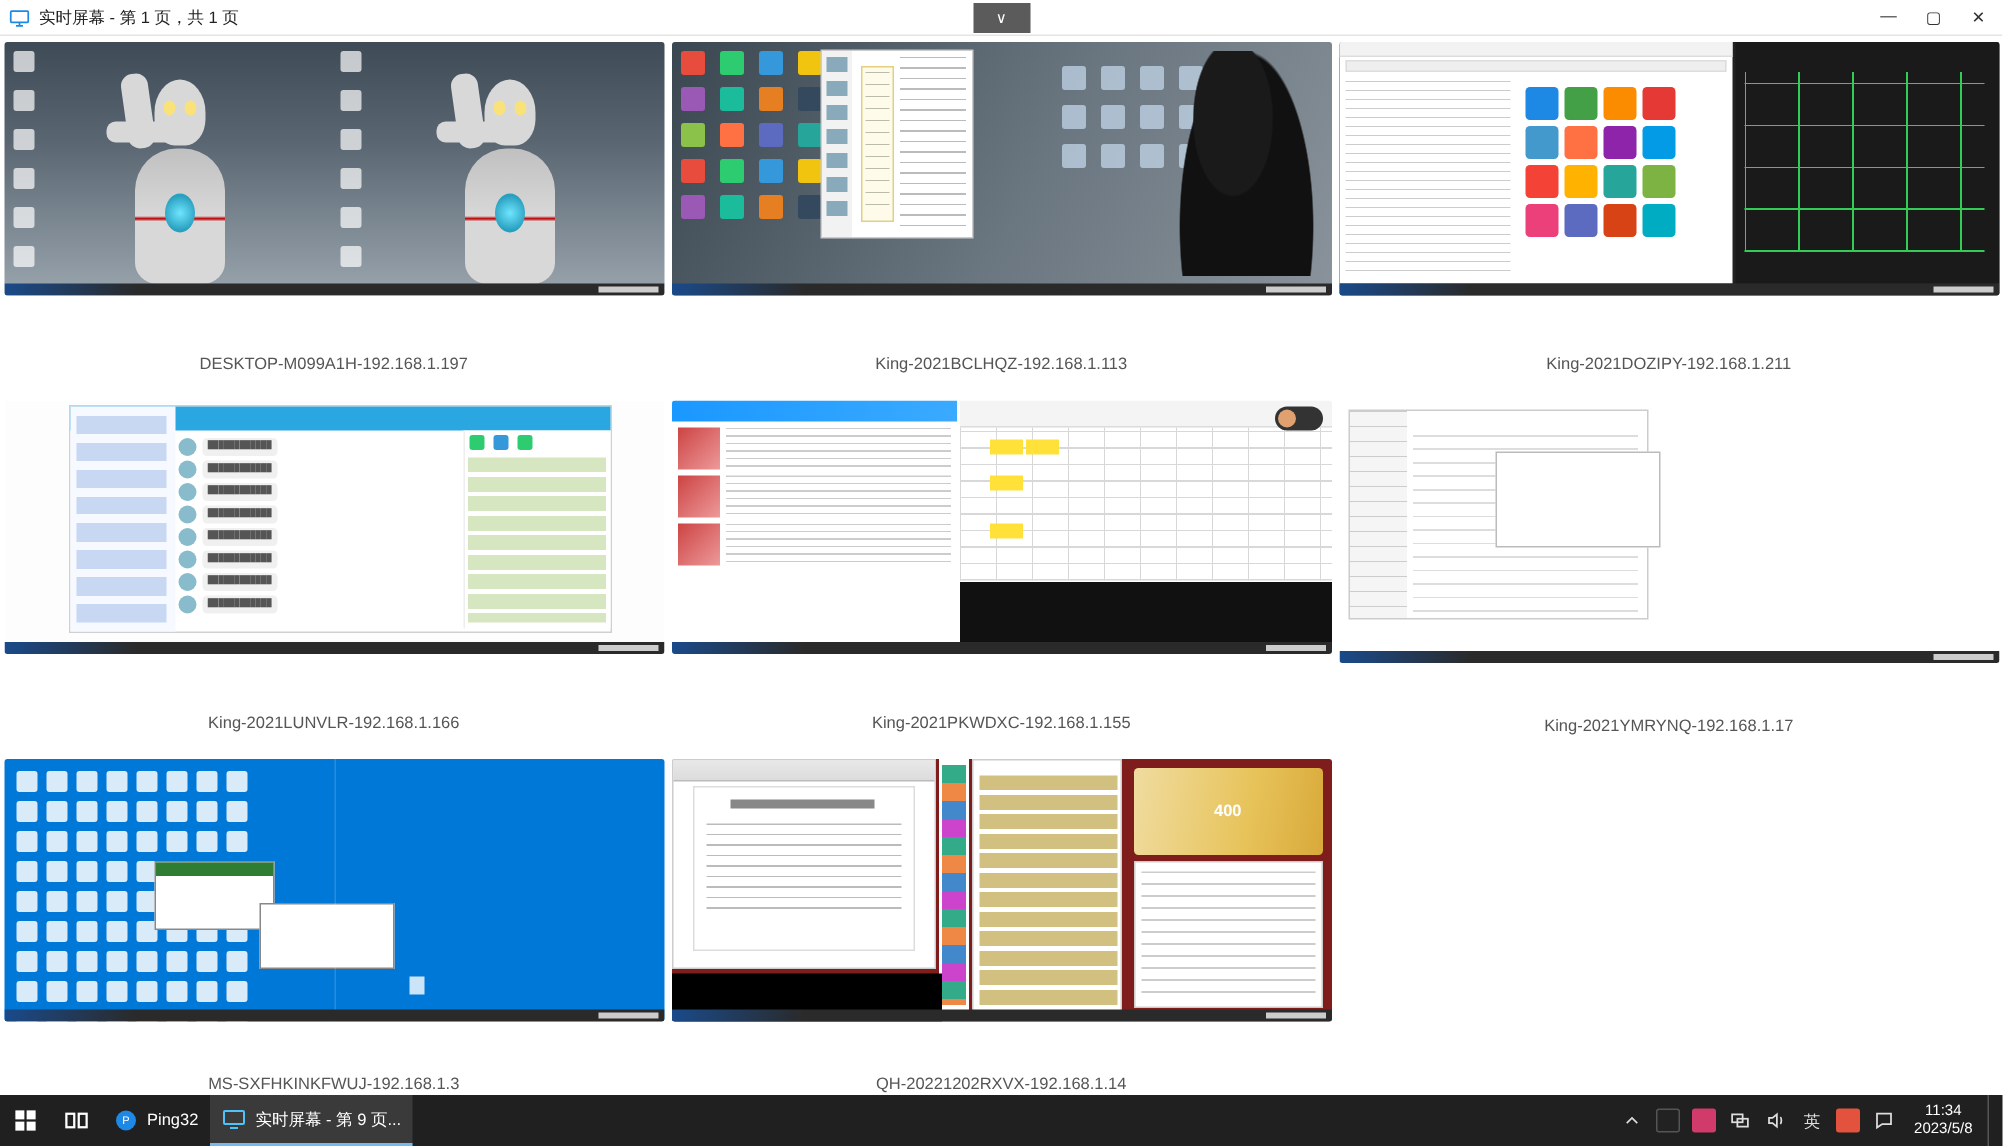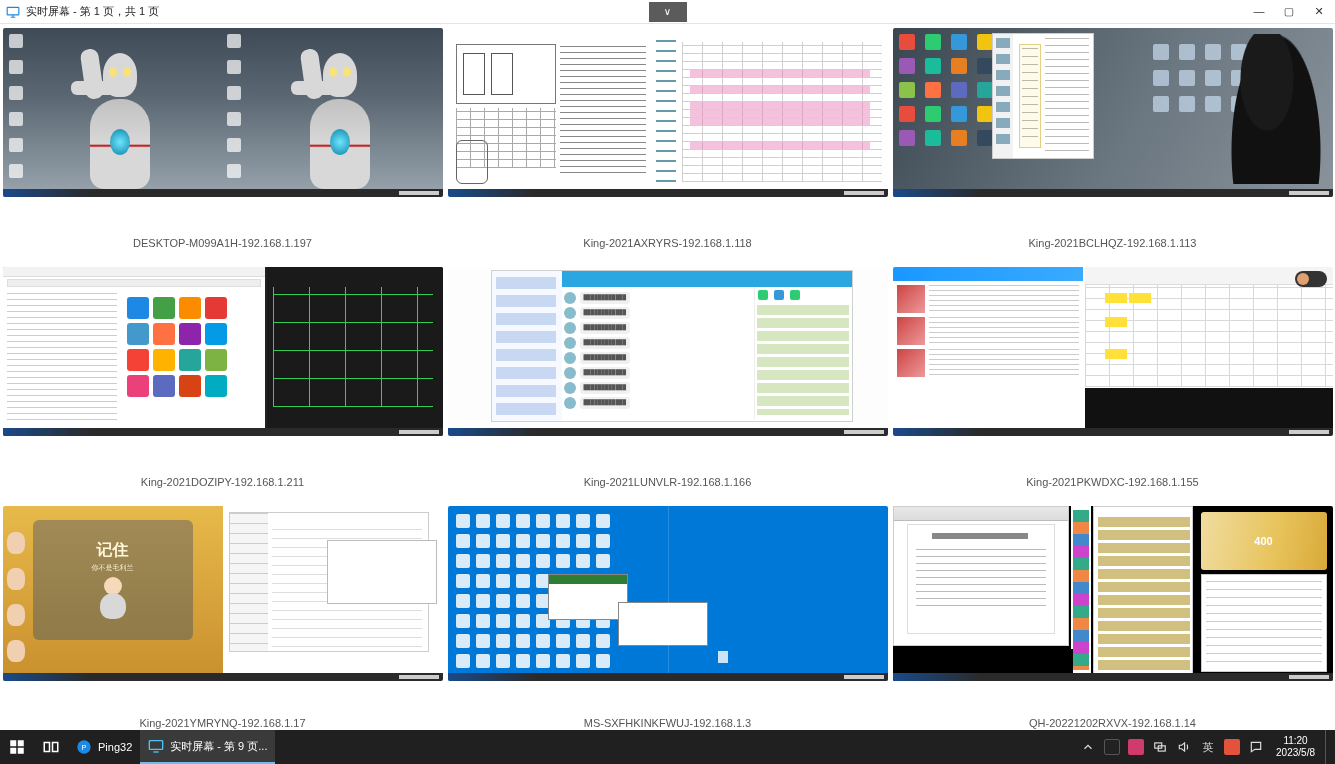--- a/index.html
+++ b/index.html
@@ -196,21 +196,21 @@
 
 .c8 { background:#0078d7; }
 .c8 .iconfield{position:absolute;top:8px;left:8px;display:grid;grid-template-columns:repeat(8,14px);gap:6px 6px;}
 .c8 .iconfield span{width:14px;height:14px;background:rgba(255,255,255,.85);border-radius:2px;}
 .c8 .dlg{position:absolute;top:68px;left:100px;width:80px;height:46px;background:#fff;border:1px solid #888;}
 .c8 .dlg::before{content:"";position:absolute;top:0;left:0;width:100%;height:9px;background:#2e7d32;}
 .c8 .dlg2{position:absolute;top:96px;left:170px;width:90px;height:44px;background:#fff;border:1px solid #888;}
 .c8 .trash{position:absolute;bottom:18px;right:160px;width:10px;height:12px;background:rgba(255,255,255,.8);}
 .c8 .split{position:absolute;top:0;left:50%;width:1px;height:100%;background:rgba(255,255,255,.15);}
 
-.c9 { background:#000000; display:flex; position:relative;}
+.c9 { background:#7f1d1d; display:flex; position:relative;}
 .c9 .black{position:absolute;left:0;bottom:0;width:180px;height:32px;background:#000;}
 .c9 .doc{position:absolute;top:0;left:0;width:176px;height:140px;background:#fff;border:1px solid #ccc;}
 .c9 .doc .ribbon{height:14px;background:linear-gradient(#e8e8e8,#dcdcdc);border-bottom:1px solid #bbb;}
 .c9 .doc .page{position:absolute;top:18px;left:14px;width:146px;height:108px;background:#fff;box-shadow:0 0 0 1px #ddd;
   background-image:repeating-linear-gradient(180deg,#bbb 0 1px,transparent 1px 7px);
   background-position:8px 24px;background-size:130px 60px;background-repeat:no-repeat;}
 .c9 .doc .page::before{content:"";position:absolute;top:8px;left:24px;width:96px;height:6px;background:#888;}
 .c9 .mid{position:absolute;top:0;left:178px;width:20px;height:170px;background:#fff;}
 .c9 .mid::before{content:"";position:absolute;top:4px;left:2px;width:16px;height:160px;
   background:repeating-linear-gradient(180deg,#3a8 0 12px,#e84 12px 24px,#48c 24px 36px,#c4c 36px 48px);}
@@ -273,41 +273,20 @@
             <div class="ico-d"></div>
             <div class="ico-d"></div>
             <div class="ico-d"></div>
             <div class="ico-d"></div>
             <div class="ico-d"></div>
             <div class="ico-d"></div>
           </div>
           <div class="mini-taskbar"></div>
         </div>
         <div class="label">DESKTOP-M099A1H-192.168.1.197</div>
-      </div>
-      <div class="cell">
-        <div class="thumb c2">
-          <div class="pane-left">
-            <div class="drawing"></div>
-            <div class="textblock"></div>
-            <div class="tbl"></div>
-            <div class="shape"></div>
-          </div>
-          <div class="tree"></div>
-          <div class="sheet">
-            <div class="hl" style="top: 28px; left: 8px;"></div>
-            <div class="hl" style="top: 44px; left: 8px;"></div>
-            <div class="hl" style="top: 60px; left: 8px;"></div>
-            <div class="hl" style="top: 68px; left: 8px;"></div>
-            <div class="hl" style="top: 76px; left: 8px;"></div>
-            <div class="hl" style="top: 100px; left: 8px;"></div>
-          </div>
-          <div class="mini-taskbar"></div>
-        </div>
-        <div class="label">King-2021AXRYRS-192.168.1.118</div>
       </div>
       <div class="cell">
         <div class="thumb c3">
           <div class="icongrid">
             <span style="background: rgb(231, 76, 60);"></span>
             <span style="background: rgb(46, 204, 113);"></span>
             <span style="background: rgb(52, 152, 219);"></span>
             <span style="background: rgb(241, 196, 15);"></span>
             <span style="background: rgb(155, 89, 182);"></span>
             <span style="background: rgb(26, 188, 156);"></span>
@@ -461,34 +440,20 @@
             <div class="hl" style="left: 20px; top: 82px;"></div>
             <div class="hl" style="left: 44px; top: 26px;"></div>
           </div>
           <div class="avatar"></div>
           <div class="mini-taskbar"></div>
         </div>
         <div class="label">King-2021PKWDXC-192.168.1.155</div>
       </div>
       <div class="cell row3">
         <div class="thumb c7">
-          <div class="half l">
-            <div class="kids">
-              <div class="kid"></div>
-              <div class="kid"></div>
-              <div class="kid"></div>
-              <div class="kid"></div>
-              <div class="kid"></div>
-            </div>
-            <div class="panel">
-              <div class="t">记住</div>
-              <div class="s">你不是毛利兰</div>
-              <div class="monk"></div>
-            </div>
-          </div>
           <div class="half r">
             <div class="fm">
               <div class="side"></div>
               <div class="tbl"></div>
             </div>
             <div class="dlg"></div>
           </div>
           <div class="mini-taskbar"></div>
         </div>
         <div class="label">King-2021YMRYNQ-192.168.1.17</div>
@@ -667,18 +632,18 @@
     <span class="tray-icon" style="color:#ddd">英</span>
     <span class="tray-icon">
         <span class="sq" style="background:#e2523c"></span>
       </span>
     <span class="tray-icon">
       <svg viewBox="0 0 24 24" fill="none" stroke="#ddd" stroke-width="2">
           <path d="M4 4h16v12H10l-6 4V4z"></path>
         </svg>
     </span>
     <div class="clock">
-      <span>11:20</span>
+      <span>11:34</span>
       <span>2023/5/8</span>
     </div>
     <div class="show-desktop"></div>
   </div>
 </div>
 
 </body></html>

